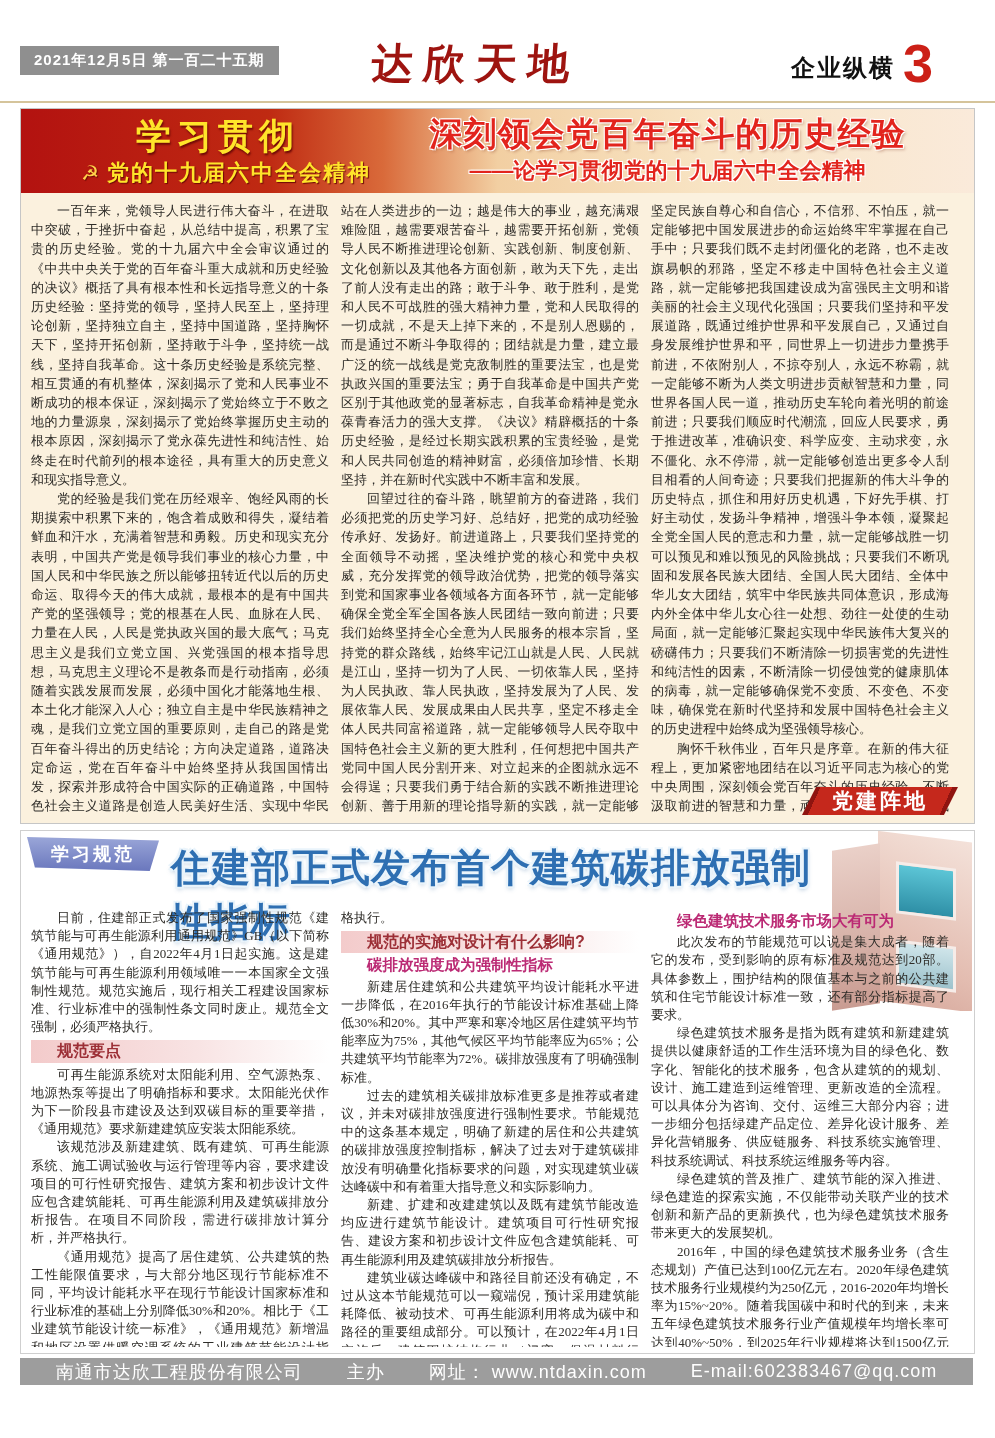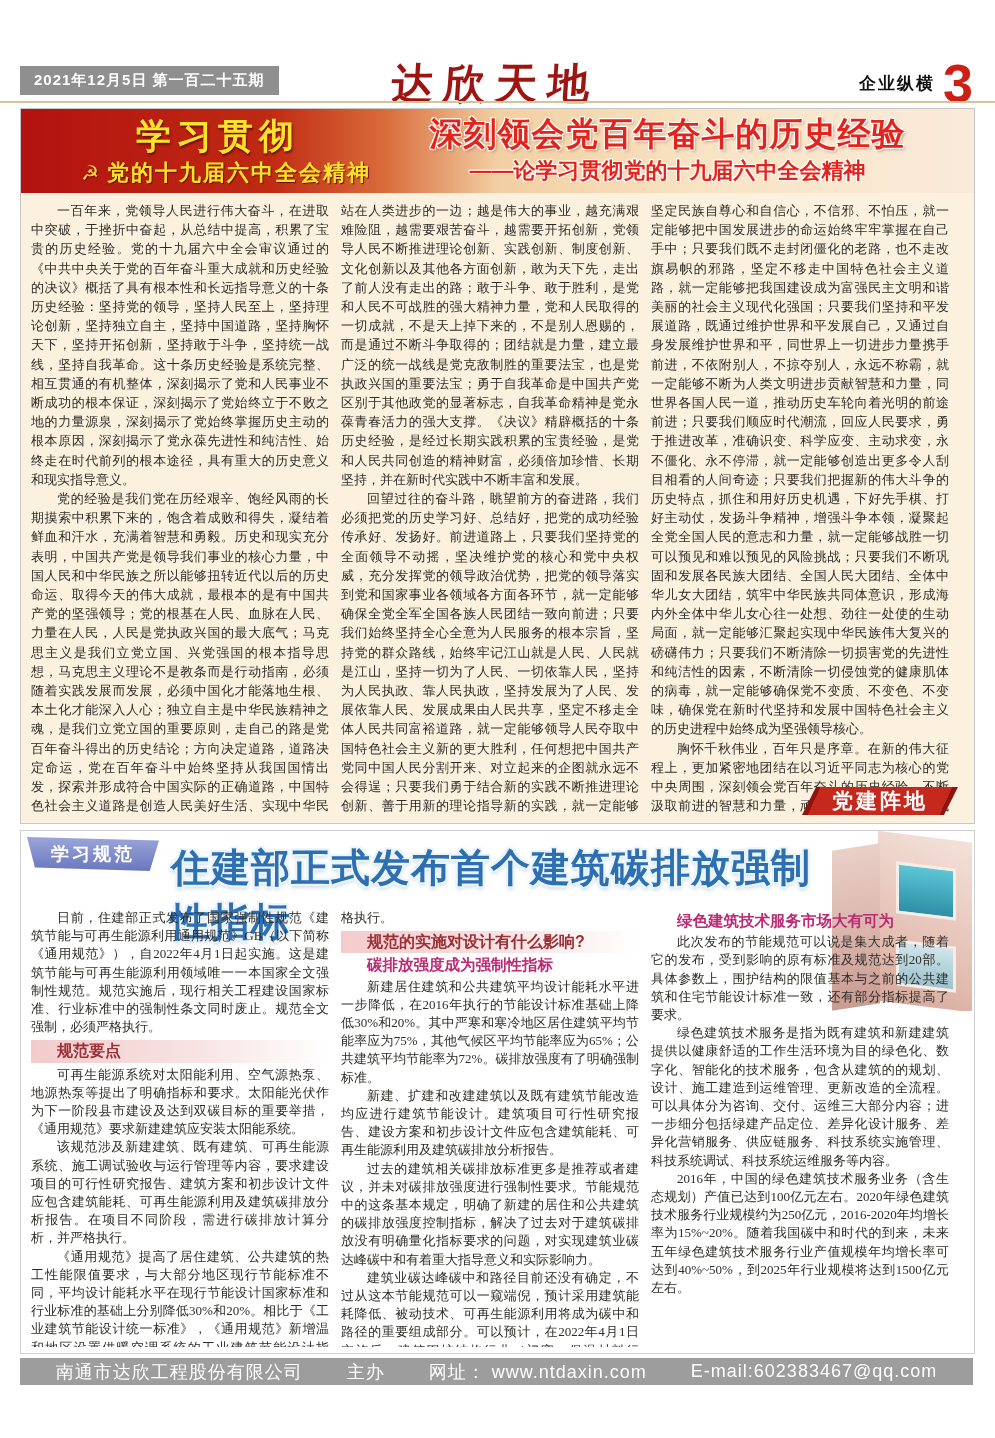--- a/index.html
+++ b/index.html
@@ -3,36 +3,36 @@
 <meta charset="utf-8">
 <style>
   html,body{margin:0;padding:0;}
   body{
     width:995px;height:1438px;position:relative;overflow:hidden;
     background:#ffffff;
     font-family:"Liberation Serif","DejaVu Serif",serif;
   }
 
   
-  .header{position:absolute;left:0;top:56px;width:951px;height:48px;padding-left:40px;}
+  .header{position:absolute;left:0;top:36px;width:951px;height:48px;}
   .date-box{
     position:absolute;left:20px;top:10px;background:#8f8f8f;color:#fff;
     font-family:"Liberation Sans","DejaVu Sans",sans-serif;
     font-size:15px;font-weight:bold;padding:5px 14px;letter-spacing:1px;
   }
   .masthead{
     position:absolute;left:0;right:0;top:0;text-align:center;
     color:#9e1410;font-size:42px;font-weight:bold;letter-spacing:10px;
     font-family:"DejaVu Serif","Liberation Serif",serif;
     transform:skewX(-4deg);
   }
   .section-wrap{position:absolute;right:18px;top:2px;display:flex;align-items:flex-start;}
   .section-label{
     font-family:"Liberation Sans","DejaVu Sans",sans-serif;
-    font-size:17px;font-weight:bold;color:#111;margin-top:14px;letter-spacing:2px;
+    font-size:24px;font-weight:bold;color:#111;margin-top:14px;letter-spacing:2px;
   }
   .page-num{
     font-family:"Liberation Sans","DejaVu Sans",sans-serif;
     font-size:54px;font-weight:bold;color:#cc2017;margin-left:8px;line-height:50px;
   }
   .rule{position:absolute;left:0;top:101px;width:995px;height:0;border-top:2px solid #d5c49b;}
 
   
   .top-box{
     position:absolute;left:20px;top:108px;width:953px;height:714px;
@@ -207,28 +207,29 @@
         <div class="bar-head">规范要点</div>
         <p class="para">可再生能源系统对太阳能利用、空气源热泵、地源热泵等提出了明确指标和要求。太阳能光伏作为下一阶段县市建设及达到双碳目标的重要举措，《通用规范》要求新建建筑应安装太阳能系统。</p>
         <p class="para">该规范涉及新建建筑、既有建筑、可再生能源系统、施工调试验收与运行管理等内容，要求建设项目的可行性研究报告、建筑方案和初步设计文件应包含建筑能耗、可再生能源利用及建筑碳排放分析报告。在项目不同阶段，需进行碳排放计算分析，并严格执行。</p>
         <p class="para">《通用规范》提高了居住建筑、公共建筑的热工性能限值要求，与大部分地区现行节能标准不同，平均设计能耗水平在现行节能设计国家标准和行业标准的基础上分别降低30%和20%。相比于《工业建筑节能设计统一标准》，《通用规范》新增温和地区设置供暖空调系统的工业建筑节能设计指标，拓展工业标准适用范围，温和地区工业建筑严</p>
       </div>
       <div class="bcol">
         <p class="para cont">格执行。</p>
         <div class="bar-head">规范的实施对设计有什么影响?</div>
         <div class="m-head">碳排放强度成为强制性指标</div>
         <p class="para">新建居住建筑和公共建筑平均设计能耗水平进一步降低，在2016年执行的节能设计标准基础上降低30%和20%。其中严寒和寒冷地区居住建筑平均节能率应为75%，其他气候区平均节能率应为65%；公共建筑平均节能率为72%。碳排放强度有了明确强制标准。</p>
+        <p class="para">过去的建筑相关碳排放标准更多是推荐或者建议，并未对碳排放强度进行强制性要求。节能规范中的这条基本规定，明确了新建的居住和公共建筑的碳排放强度控制指标，解决了过去对于建筑碳排放没有明确量化指标要求的问题，对实现建筑业碳达峰碳中和有着重大指导意义和实际影响力。</p>
         <p class="para">新建、扩建和改建建筑以及既有建筑节能改造均应进行建筑节能设计。建筑项目可行性研究报告、建设方案和初步设计文件应包含建筑能耗、可再生能源利用及建筑碳排放分析报告。</p>
-        <p class="para">过去的建筑相关碳排放标准更多是推荐或者建议，并未对碳排放强度进行强制性要求。节能规范中的这条基本规定，明确了新建的居住和公共建筑的碳排放强度控制指标，解决了过去对于建筑碳排放没有明确量化指标要求的问题，对实现建筑业碳达峰碳中和有着重大指导意义和实际影响力。</p>
         <p class="para">建筑业碳达峰碳中和路径目前还没有确定，不过从这本节能规范可以一窥端倪，预计采用建筑能耗降低、被动技术、可再生能源利用将成为碳中和路径的重要组成部分。可以预计，在2022年4月1日实施后，建筑围护结构行业（门窗、保温材料行业）及建筑节能领域其他行业都将受益并迎来新一波增长。</p>
       </div>
       <div class="bcol">
         <div class="m-head">绿色建筑技术服务市场大有可为</div>
         <p class="para">此次发布的节能规范可以说是集大成者，随着它的发布，受到影响的原有标准及规范达到20部。具体参数上，围护结构的限值基本与之前的公共建筑和住宅节能设计标准一致，还有部分指标提高了要求。</p>
         <p class="para">绿色建筑技术服务是指为既有建筑和新建建筑提供以健康舒适的工作生活环境为目的绿色化、数字化、智能化的技术服务，包含从建筑的的规划、设计、施工建造到运维管理、更新改造的全流程。可以具体分为咨询、交付、运维三大部分内容；进一步细分包括绿建产品定位、差异化设计服务、差异化营销服务、供应链服务、科技系统实施管理、科技系统调试、科技系统运维服务等内容。</p>
+        <p class="para">绿色建筑的普及推广、建筑节能的深入推进、绿色建造的探索实施，不仅能带动关联产业的技术创新和新产品的更新换代，也为绿色建筑技术服务带来更大的发展契机。</p>
         <p class="para">
           <span>2016年，中国的绿色建筑技术服务业务（含生态规划）产值已达到100亿元左右。2020年绿色建筑技术服务行业规模约为250亿元，2016-2020年均增长率为15%~20%。随着我国碳中和时代的到来，未来五年绿色建筑技术服务行业产值规模年均增长率可达到40%~50%，到2025年行业规模将达到1500亿元左右。</span>
           
         </p>
       </div>
     </div>
   </div>
 
   <div class="footer-bar">
     <span>南通市达欣工程股份有限公司</span>

